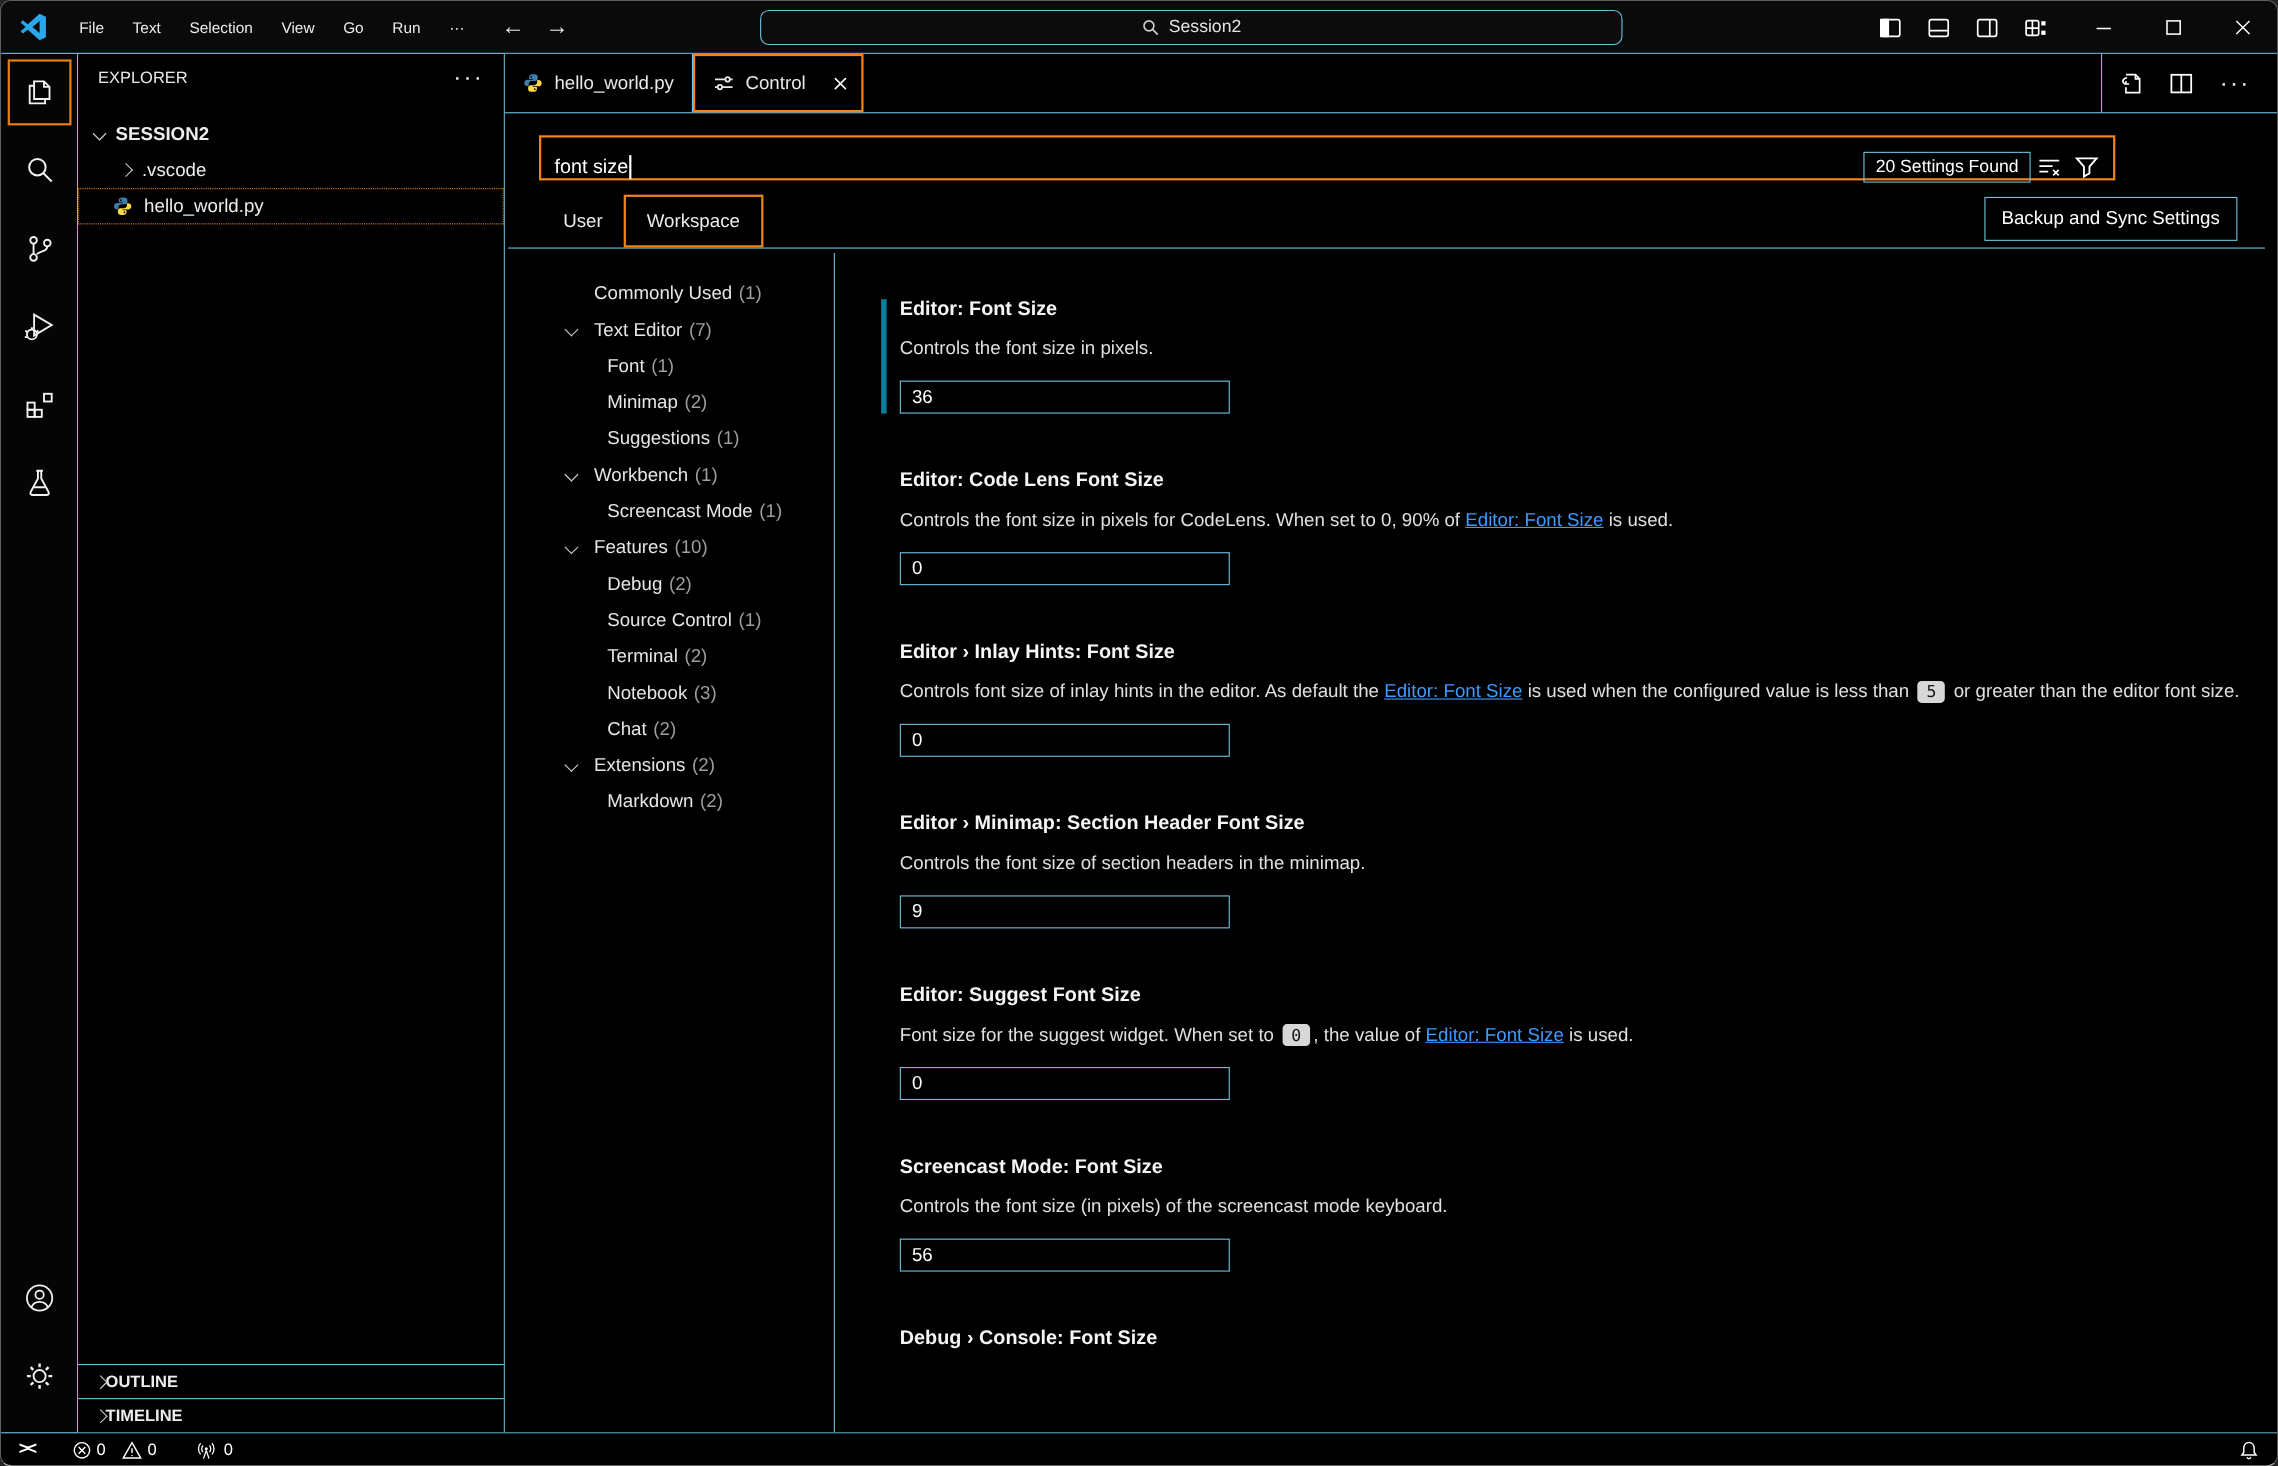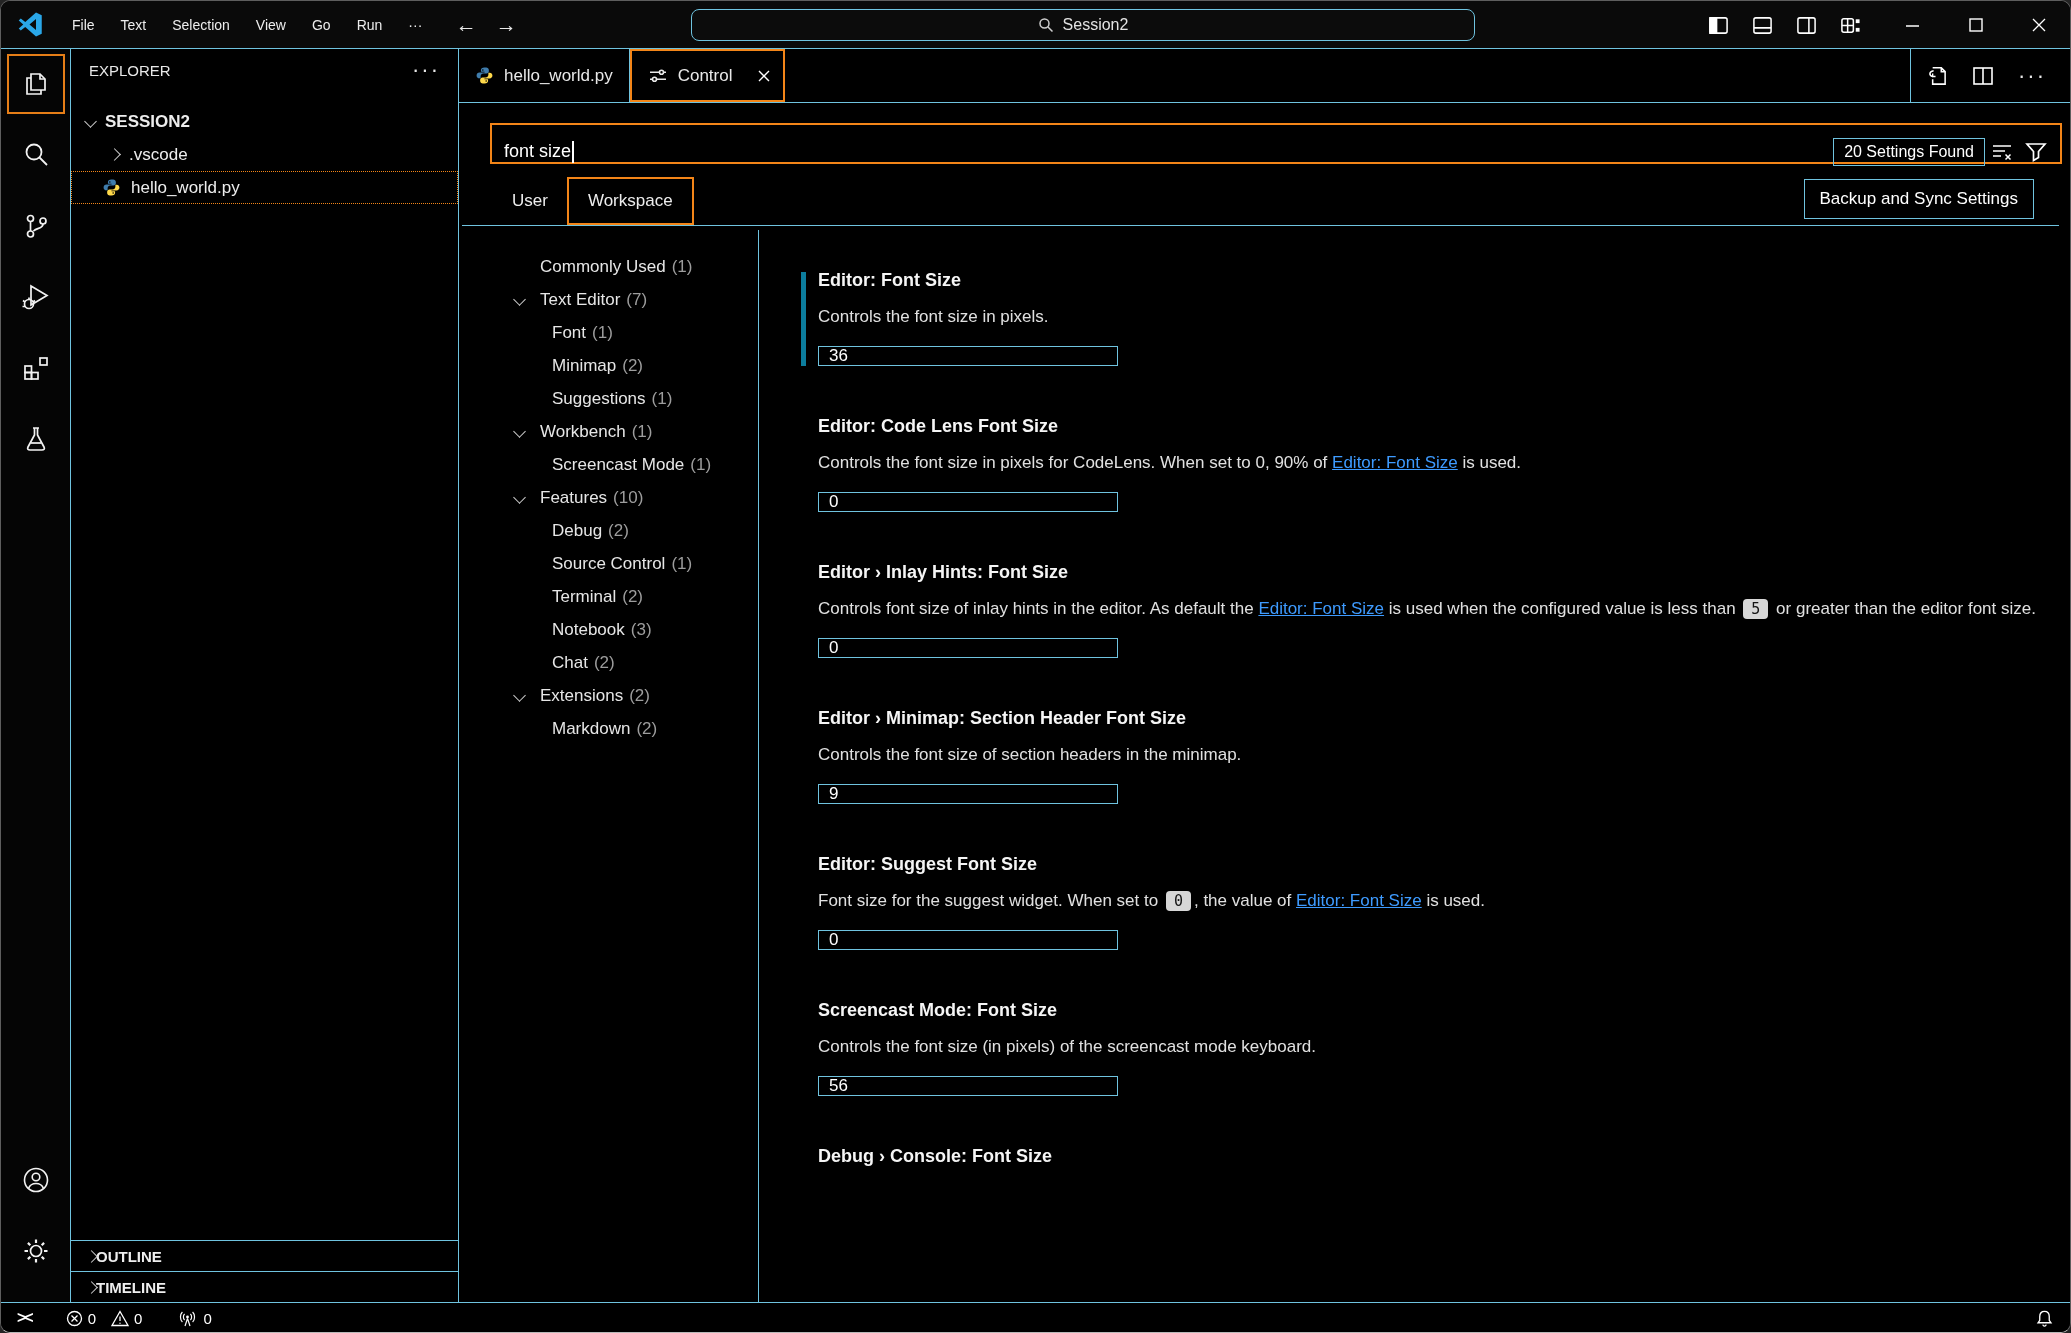--- a/index.html
+++ b/index.html
@@ -61,21 +61,21 @@
 
 #editor{flex:1;display:flex;flex-direction:column;position:relative;background:#000}
 #tabbar{height:54px;border-bottom:1px solid var(--cb);display:flex;position:relative;flex:none}
 .tab{display:flex;align-items:center;gap:10px;padding:0 16px;font-size:17px;color:#e8e8e8;border-right:1px solid var(--cb)}
 .tab.active{border:2px solid var(--orange);padding:0 12px 0 16px}
 .tab .tab-close{margin-left:14px;font-size:15px}
 #tab-actions{position:absolute;right:0;top:0;bottom:0;border-left:1px solid var(--cb);display:flex;align-items:center;gap:24px;padding:0 24px 0 14px}
 
 
 #settings{flex:1;position:relative;overflow:hidden;font-size:17px}
-#search-box{position:absolute;left:31px;top:20px;width:1572px;height:41px;border:2px solid var(--orange);
+#search-box{position:absolute;left:31px;top:20px;width:1433px;height:41px;border:2px solid var(--orange);
   display:flex;align-items:center;padding:16px 7px 0 12px;background:#000}
 #search-value{font-size:18px;color:#fff}
 .caret{display:inline-block;width:2px;height:22px;background:#fff;margin-left:1px;animation:blink 1s steps(1) infinite}
 @keyframes blink{50%{opacity:0}}
 #results-badge{margin-left:auto;border:1px solid var(--cb);padding:4px 10px;font-size:16px;color:#fff;white-space:nowrap}
 .search-icon-btn{width:34px;height:30px;display:flex;align-items:center;justify-content:center}
 #scope-row{position:absolute;left:3px;right:11px;top:74px;height:49px;border-bottom:1px solid var(--cb);display:flex;align-items:stretch;padding-left:31px}
 .scope-tab{display:flex;align-items:center;padding:0 19px;font-size:17px;color:#ededed}
 .scope-tab.active{border:2px solid var(--orange)}
 #backup-btn{position:absolute;right:36px;top:76px;height:40px;border:1px solid var(--cb);background:transparent;
@@ -90,21 +90,21 @@
 .toc-count{color:var(--dim);margin-left:6px}
 #toc-divider{position:absolute;left:299px;top:0;bottom:0;width:1px;background:var(--cb)}
 #entries{position:absolute;left:337px;top:40px;right:16px;bottom:0;overflow:hidden}
 .entry{position:relative;padding-left:22px;margin-bottom:50px}
 .entry.modified::before{content:"";position:absolute;left:5px;top:2px;bottom:0;width:5px;background:var(--mod)}
 .entry-title{font-size:18px;font-weight:700;color:#f5f5f5;line-height:20px;margin-bottom:13px}
 .entry-desc{color:#e0e0e0;line-height:28px;margin-bottom:15px;max-width:1250px}
 .setting-link{color:var(--link);text-decoration:underline;cursor:pointer}
 .code-badge{background:#d7d7d7;color:#141414;border-radius:4px;padding:1px 8px;margin:0 3px;
   font-family:"DejaVu Sans Mono",monospace;font-size:15px}
-.entry-input{width:300px;height:20px;border:1px solid var(--cb);background:#000;color:#fff;font-size:17px;
+.entry-input{width:300px;height:30px;border:1px solid var(--cb);background:#000;color:#fff;font-size:17px;
   padding:0 10px;font-family:"Liberation Sans",sans-serif;display:block}
 
 
 #statusbar{height:31px;border-top:1px solid var(--cb);display:flex;align-items:center;padding:0 16px;font-size:15px;color:#fff;background:#000}
 .status-item{display:flex;align-items:center;gap:6px;margin-right:14px}
 #remote-indicator{font-weight:700;font-size:16px;letter-spacing:-2px;margin-right:34px}
 #problems{display:flex;align-items:center;gap:5px;margin-right:26px}
 #problems .cnt{margin-right:10px}
 #bell{margin-left:auto}
 </style>

